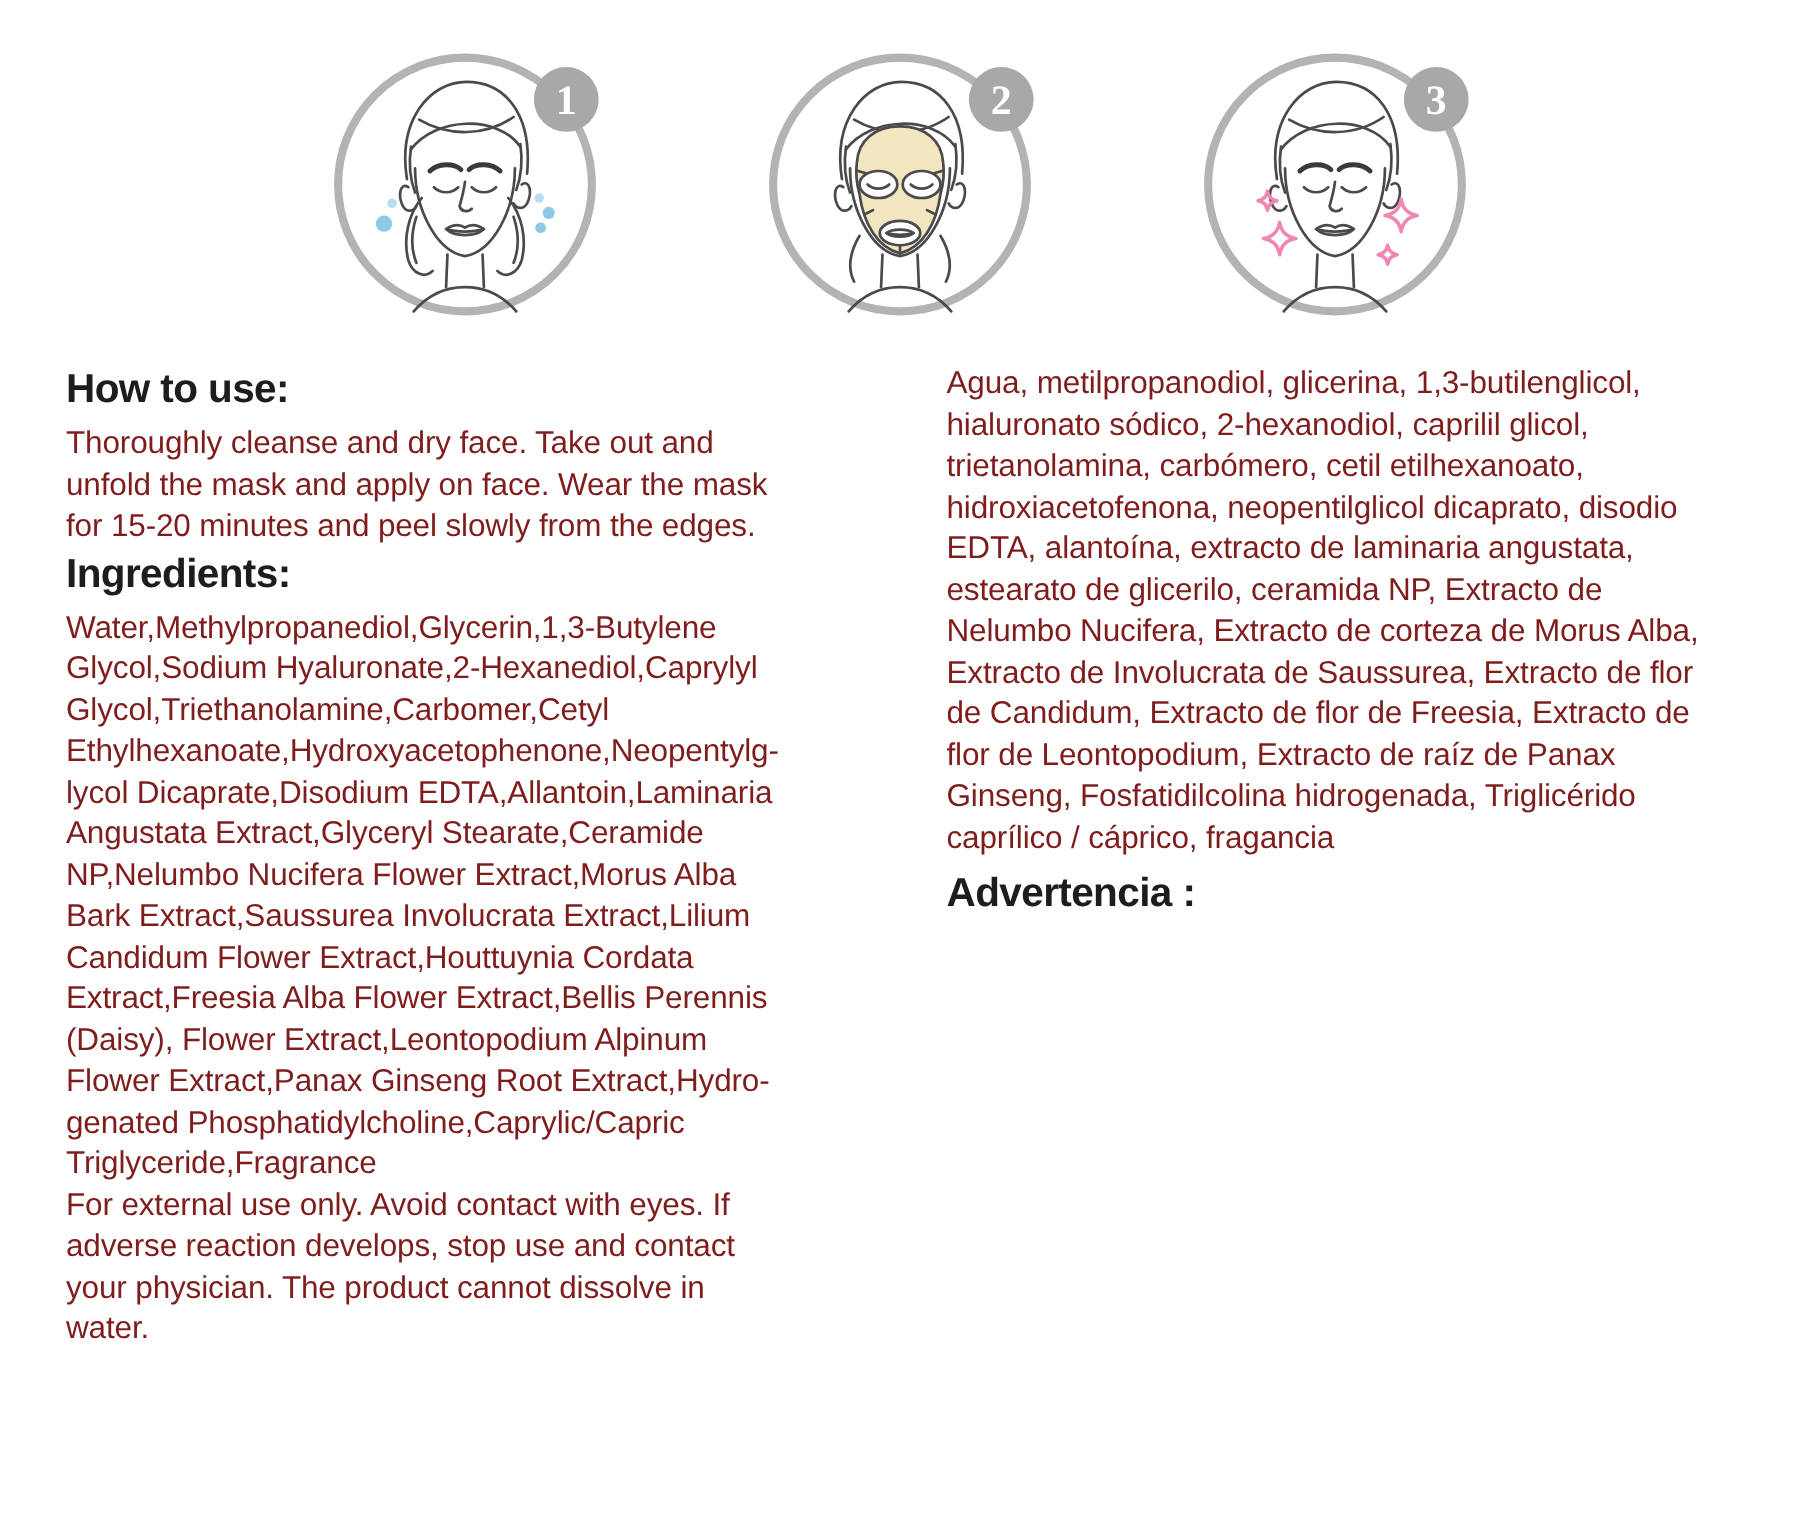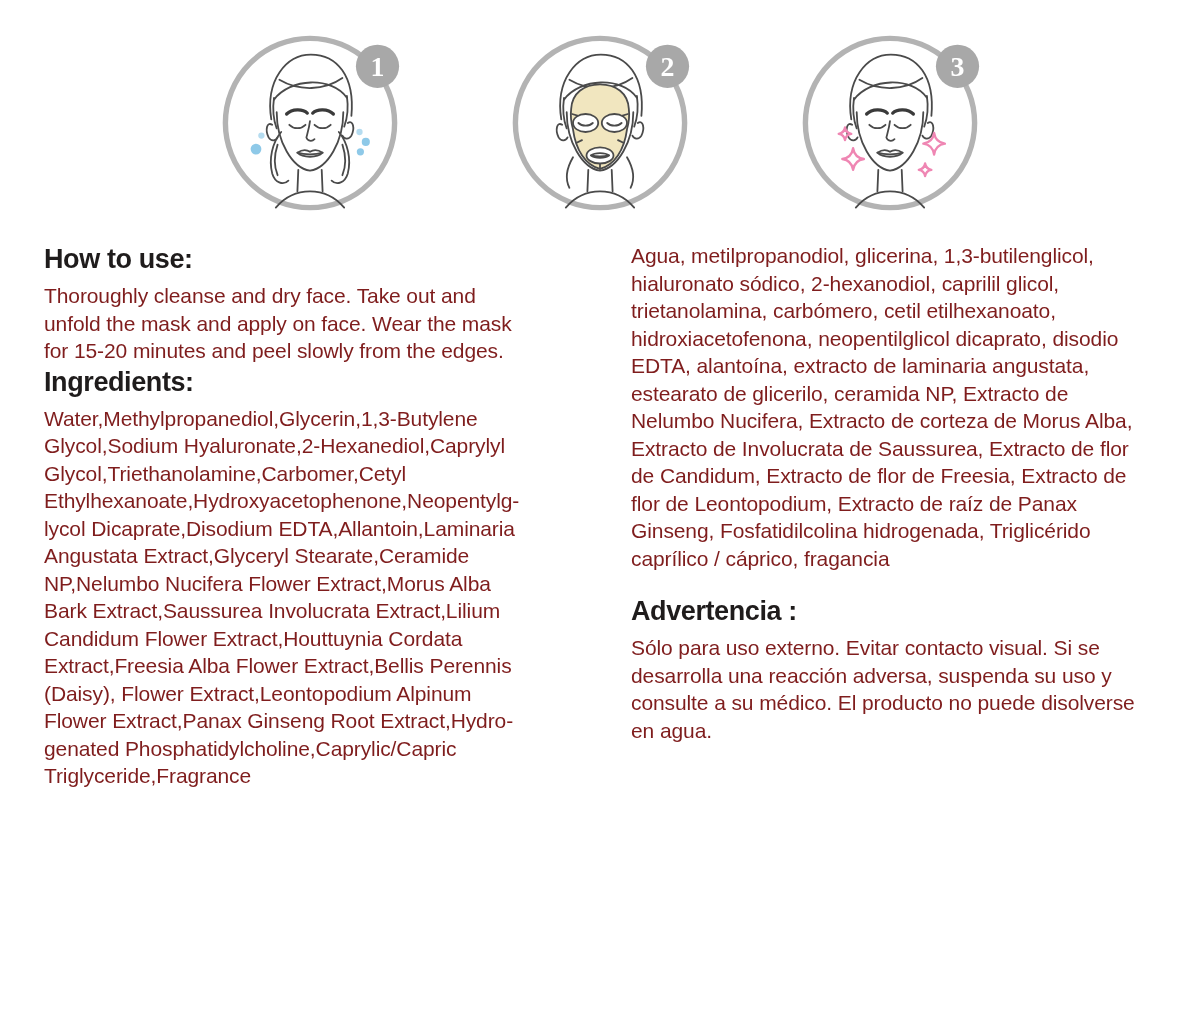--- a/index.html
+++ b/index.html
@@ -33,21 +33,21 @@
     position:absolute;top:242px;left:44px;right:38px;
     display:flex;gap:57px;
   }
   .col{flex:1;}
   .col-left{max-width:545px;}
   h2{
     font-size:27px;line-height:34px;margin:0 0 6px 0;
     font-weight:bold;color:#1f1c1c;letter-spacing:-0.4px;
   }
   h2.gap-lg{}
-  h2.gap-md{margin-top:22px;}
+  h2.gap-md{margin-top:6px;}
   p.body{
     font-size:21px;line-height:27.5px;margin:0;
     white-space:pre-line;color:#7f1d1d;letter-spacing:-0.1px;
   }
 </style>
 </head>
 <body>
 
 <div class="page">
 
@@ -196,38 +196,38 @@
 Angustata Extract,Glyceryl Stearate,Ceramide
 NP,Nelumbo Nucifera Flower Extract,Morus Alba
 Bark Extract,Saussurea Involucrata Extract,Lilium
 Candidum Flower Extract,Houttuynia Cordata
 Extract,Freesia Alba Flower Extract,Bellis Perennis
 (Daisy), Flower Extract,Leontopodium Alpinum
 Flower Extract,Panax Ginseng Root Extract,Hydro-
 genated Phosphatidylcholine,Caprylic/Capric
 Triglyceride,Fragrance</p>
 
+      <p class="body">For external use only. Avoid contact with eyes. If
+adverse reaction develops, stop use and contact
+your physician. The product cannot dissolve in
+water.</p>
     </div>
 
     <div class="col">
 
       <p class="body">Agua, metilpropanodiol, glicerina, 1,3-butilenglicol,
 hialuronato sódico, 2-hexanodiol, caprilil glicol,
 trietanolamina, carbómero, cetil etilhexanoato,
 hidroxiacetofenona, neopentilglicol dicaprato, disodio
 EDTA, alantoína, extracto de laminaria angustata,
 estearato de glicerilo, ceramida NP, Extracto de
 Nelumbo Nucifera, Extracto de corteza de Morus Alba,
 Extracto de Involucrata de Saussurea, Extracto de flor
 de Candidum, Extracto de flor de Freesia, Extracto de
 flor de Leontopodium, Extracto de raíz de Panax
 Ginseng, Fosfatidilcolina hidrogenada, Triglicérido
 caprílico / cáprico, fragancia</p>
 
       <h2 class="gap-md">Advertencia :</h2>
-      <p class="body">Sólo para uso externo. Evitar contacto visual. Si se
-desarrolla una reacción adversa, suspenda su uso y
-consulte a su médico. El producto no puede disolverse
-en agua.</p>
     </div>
   </div>
 
 </div>
 
 </body></html>

